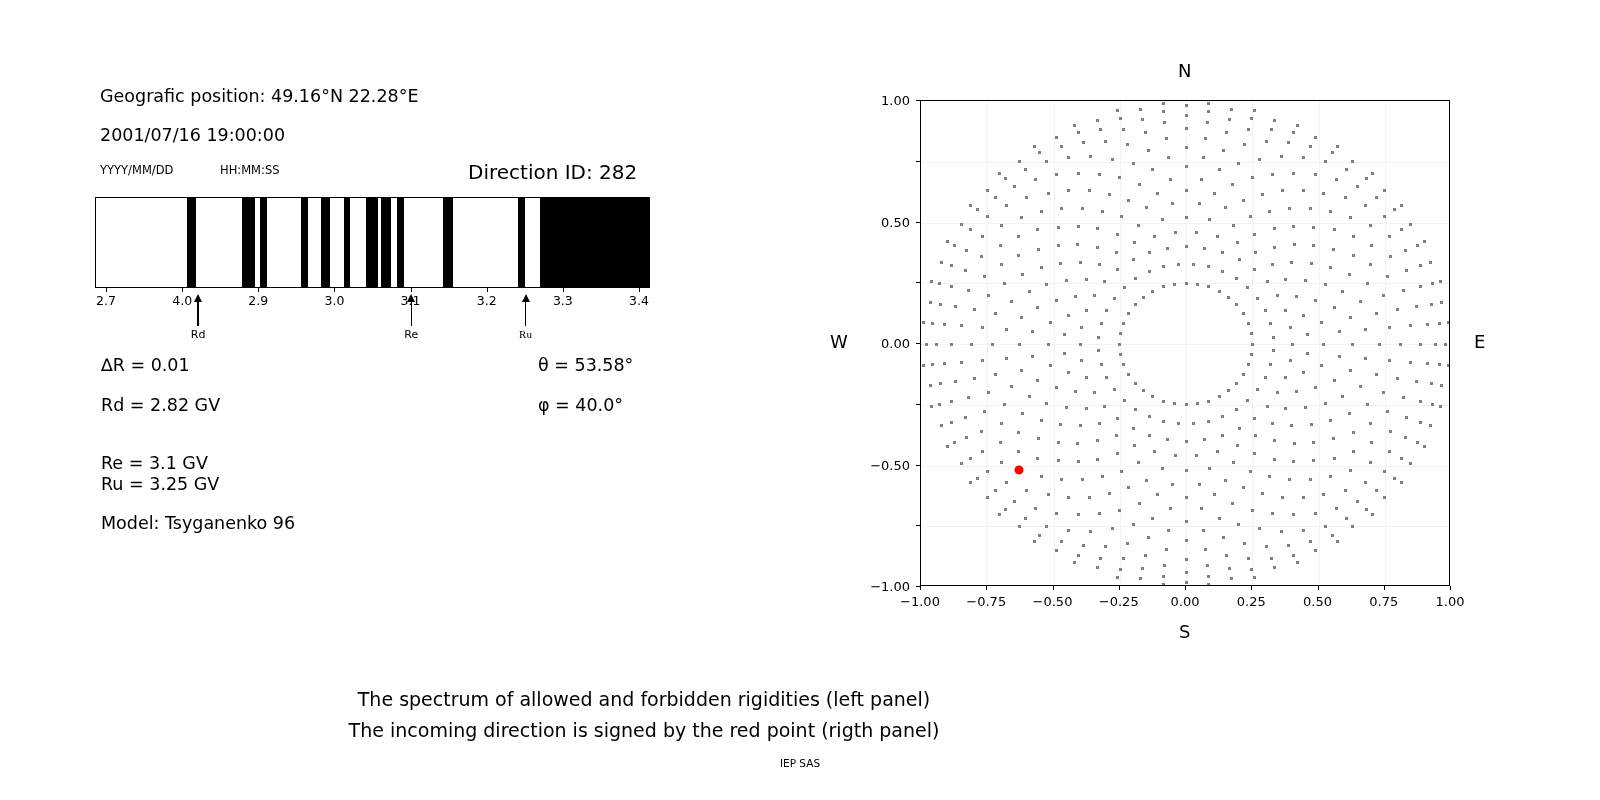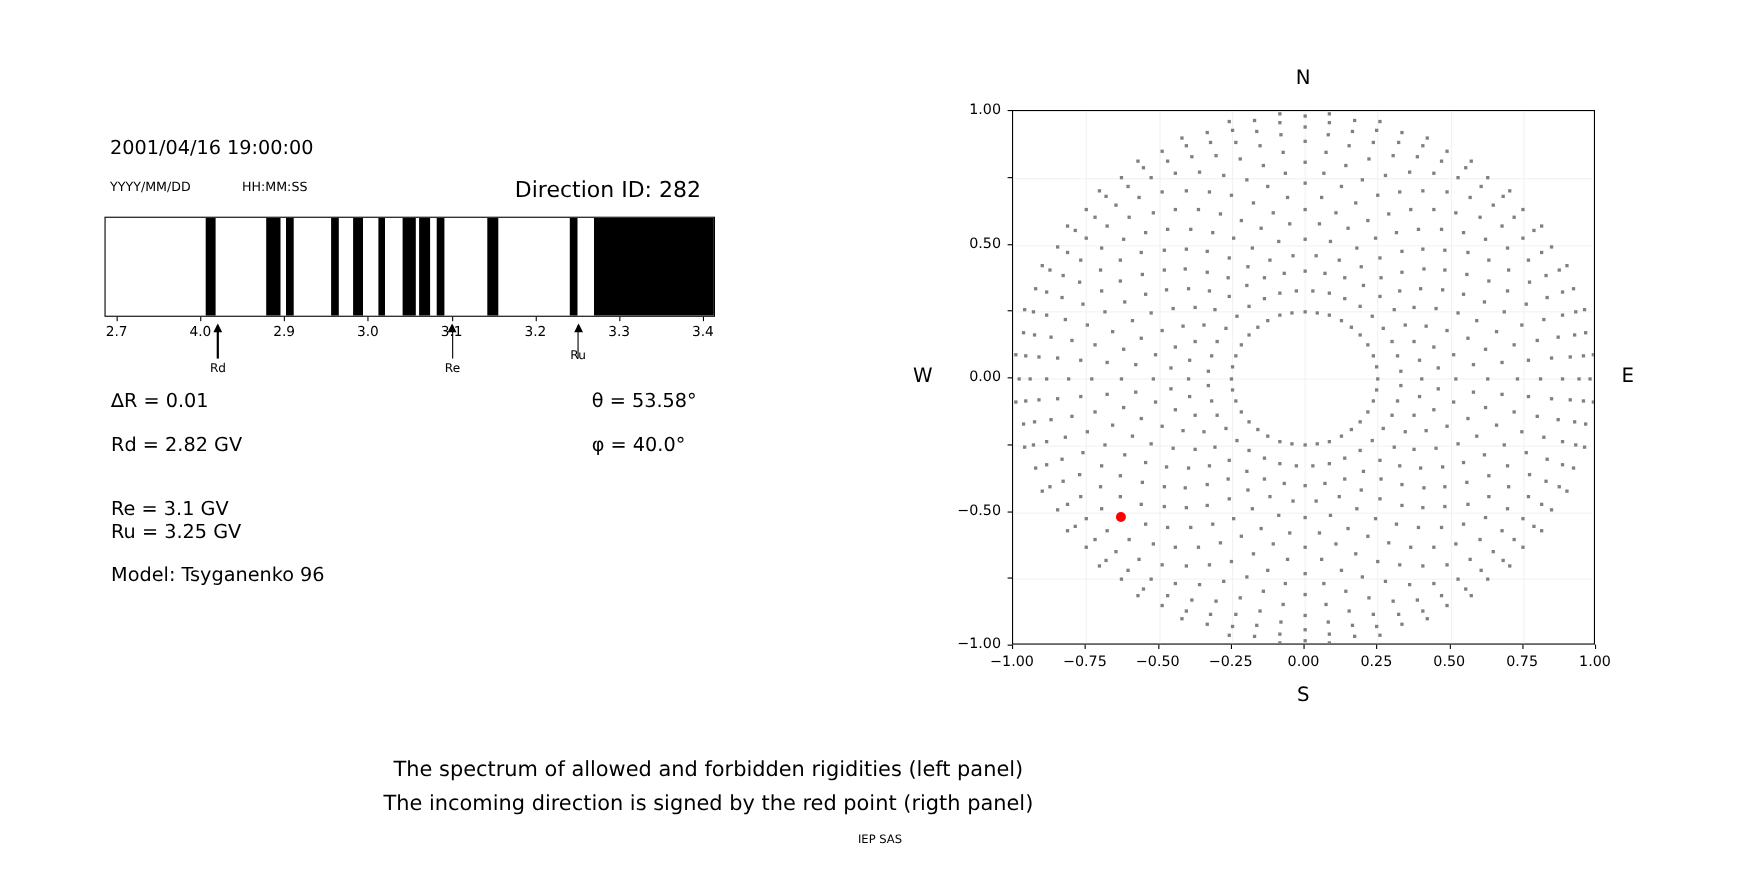--- a/index.html
+++ b/index.html
@@ -188,22 +188,23 @@
     text-align: center;
     top: 757px;
     font-size: 10.5px;
   }
 </style>
 </head>
 <body>
 
 <div id="left-panel">
 
-
-  <div class="info-line" id="datetime">2001/04/16 19:00:00</div>
+  <div class="info-line" id="geo-position">Geografic position: 49.16°N 22.28°E</div>
+
+  <div class="info-line" id="datetime">2001/07/16 19:00:00</div>
 
   <div id="fmt-date">YYYY/MM/DD</div>
 
   <div id="fmt-time">HH:MM:SS</div>
 
   <div id="direction-id">Direction ID: 282</div>
 
   <div id="spectrum-wrap">
     <div id="spectrum-bar">
         <div class="band" style="left: 91.358px; width: 9.1358px;"></div>
@@ -239,21 +240,21 @@
       <div class="tick-mark" style="left: 543.961px;"></div>
       <div class="tick-label" style="left: 543.961px;">3.4</div>
       <div class="marker-arrow" style="left: 102.397px; top: 8px; height: 30px;"></div>
       <div class="marker-head" style="left: 103.147px; top: 6px;"></div>
       <div class="marker-label" style="left: 103.147px; top: 40px;">Rd</div>
       <div class="marker-arrow" style="left: 315.566px; top: 8px; height: 30px;"></div>
       <div class="marker-head" style="left: 316.316px; top: 6px;"></div>
       <div class="marker-label" style="left: 316.316px; top: 40px;">Re</div>
       <div class="marker-arrow" style="left: 429.763px; top: 8px; height: 30px;"></div>
       <div class="marker-head" style="left: 430.513px; top: 6px;"></div>
-      <div class="marker-label" style="left: 430.513px; top: 28px;">Ru</div>
+      <div class="marker-label" style="left: 430.513px; top: 40px; font-family: Liberation Serif, serif;">Ru</div>
     </div>
 
   <div id="param-block">
       <div class="param param-left" style="top: 355px;">∆R = 0.01</div>
       <div class="param param-left" style="top: 394.5px;">Rd = 2.82 GV</div>
       <div class="param param-left" style="top: 453px;">Re = 3.1 GV</div>
       <div class="param param-left" style="top: 473.5px;">Ru = 3.25 GV</div>
       <div class="param param-left" style="top: 513px;">Model: Tsyganenko 96</div>
       <div class="param param-right" style="top: 355px;">θ = 53.58°</div>
       <div class="param param-right" style="top: 394.5px;">φ = 40.0°</div>

